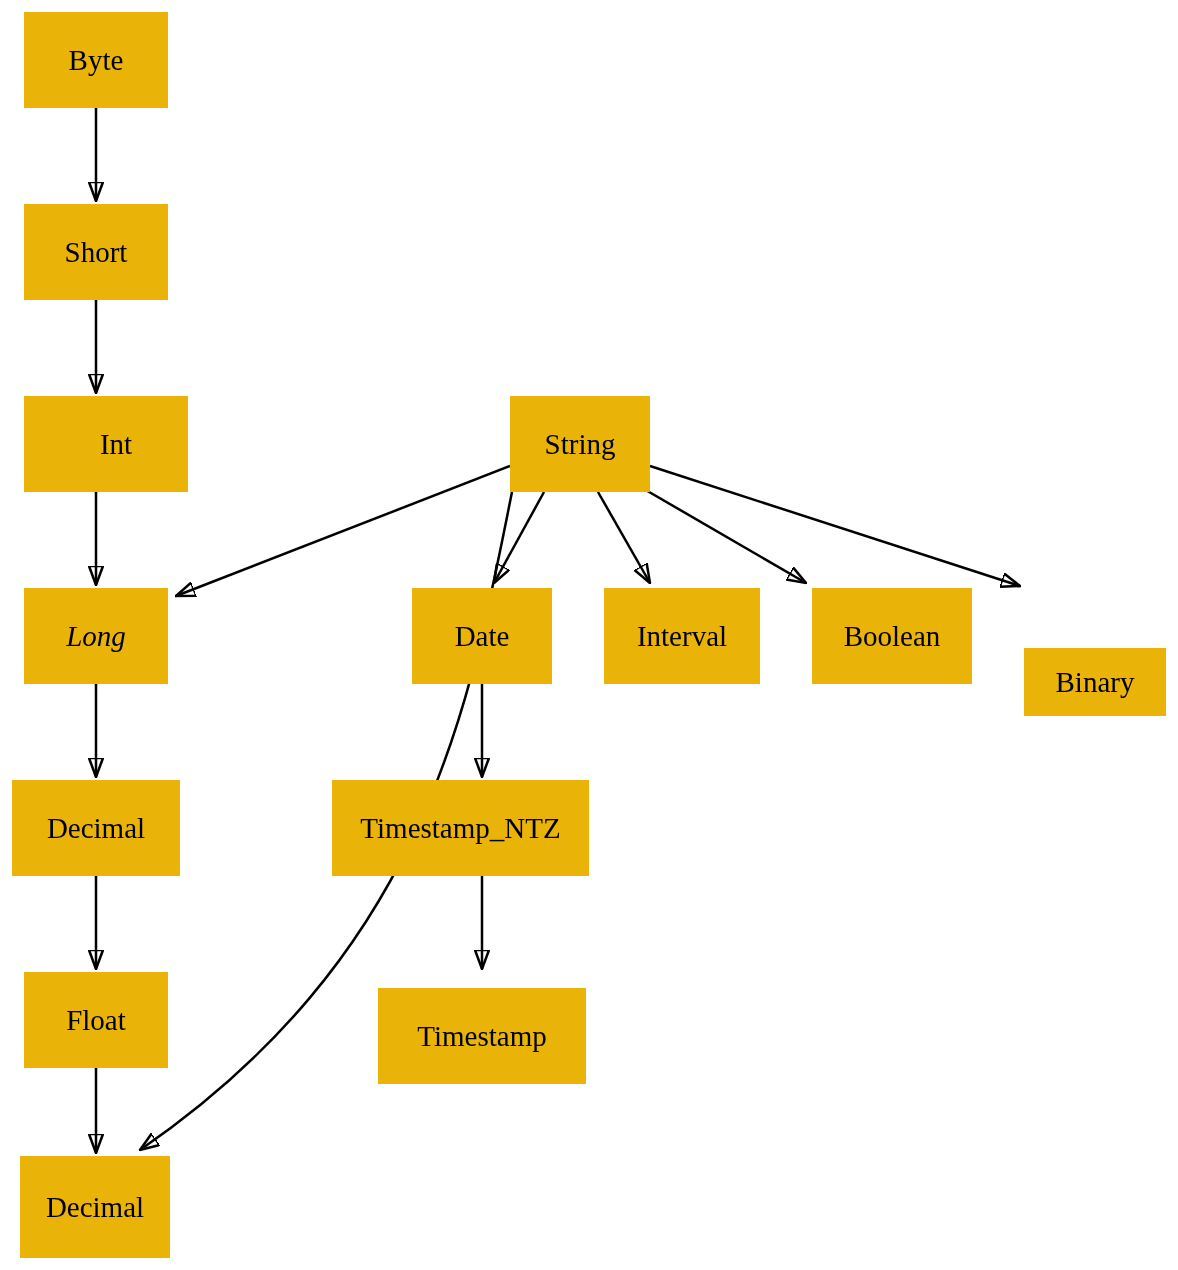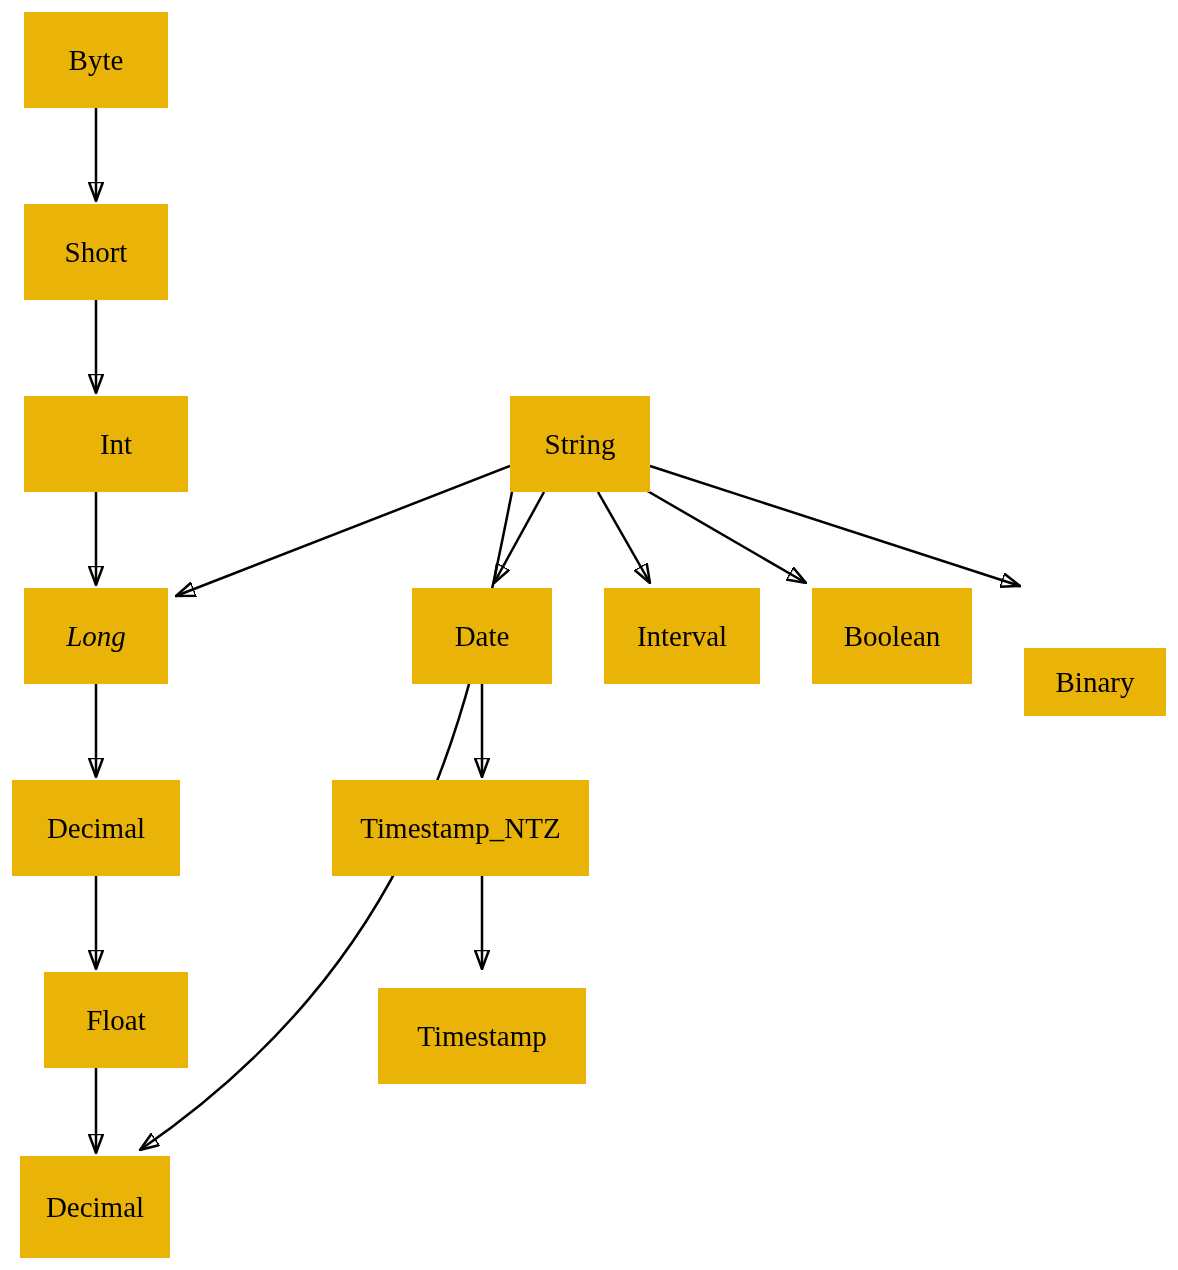--- a/index.html
+++ b/index.html
@@ -43,21 +43,21 @@
   .n-short         { left: 24px;   top: 204px;  width: 144px; height: 96px; }
   .n-int           { left: 24px;   top: 396px;  width: 144px; height: 96px; padding-left: 20px; }
   .n-string        { left: 510px;  top: 396px;  width: 140px; height: 96px; }
   .n-long          { left: 24px;   top: 588px;  width: 144px; height: 96px; font-style: italic; }
   .n-date          { left: 412px;  top: 588px;  width: 140px; height: 96px; }
   .n-interval      { left: 604px;  top: 588px;  width: 156px; height: 96px; }
   .n-boolean       { left: 812px;  top: 588px;  width: 160px; height: 96px; }
   .n-binary        { left: 1024px; top: 609px;  width: 142px; height: 68px; margin-top: 39px; }
   .n-decimal       { left: 12px;   top: 780px;  width: 168px; height: 96px; }
   .n-timestamp-ntz { left: 332px;  top: 780px;  width: 257px; height: 96px; }
-  .n-float         { left: 24px;   top: 972px;  width: 144px; height: 96px; margin-left: 20px; }
+  .n-float         { left: 24px;   top: 972px;  width: 144px; height: 96px; }
   .n-timestamp     { left: 378px;  top: 988px;  width: 208px; height: 96px; }
   .n-double        { left: 20px;   top: 1156px; width: 150px; height: 102px; }
 </style>
 </head>
 <body>
 
 <div class="canvas">
 
   <svg class="edge-layer" width="1178" height="1270" viewBox="0 0 1178 1270" xmlns="http://www.w3.org/2000/svg">
     <defs>

